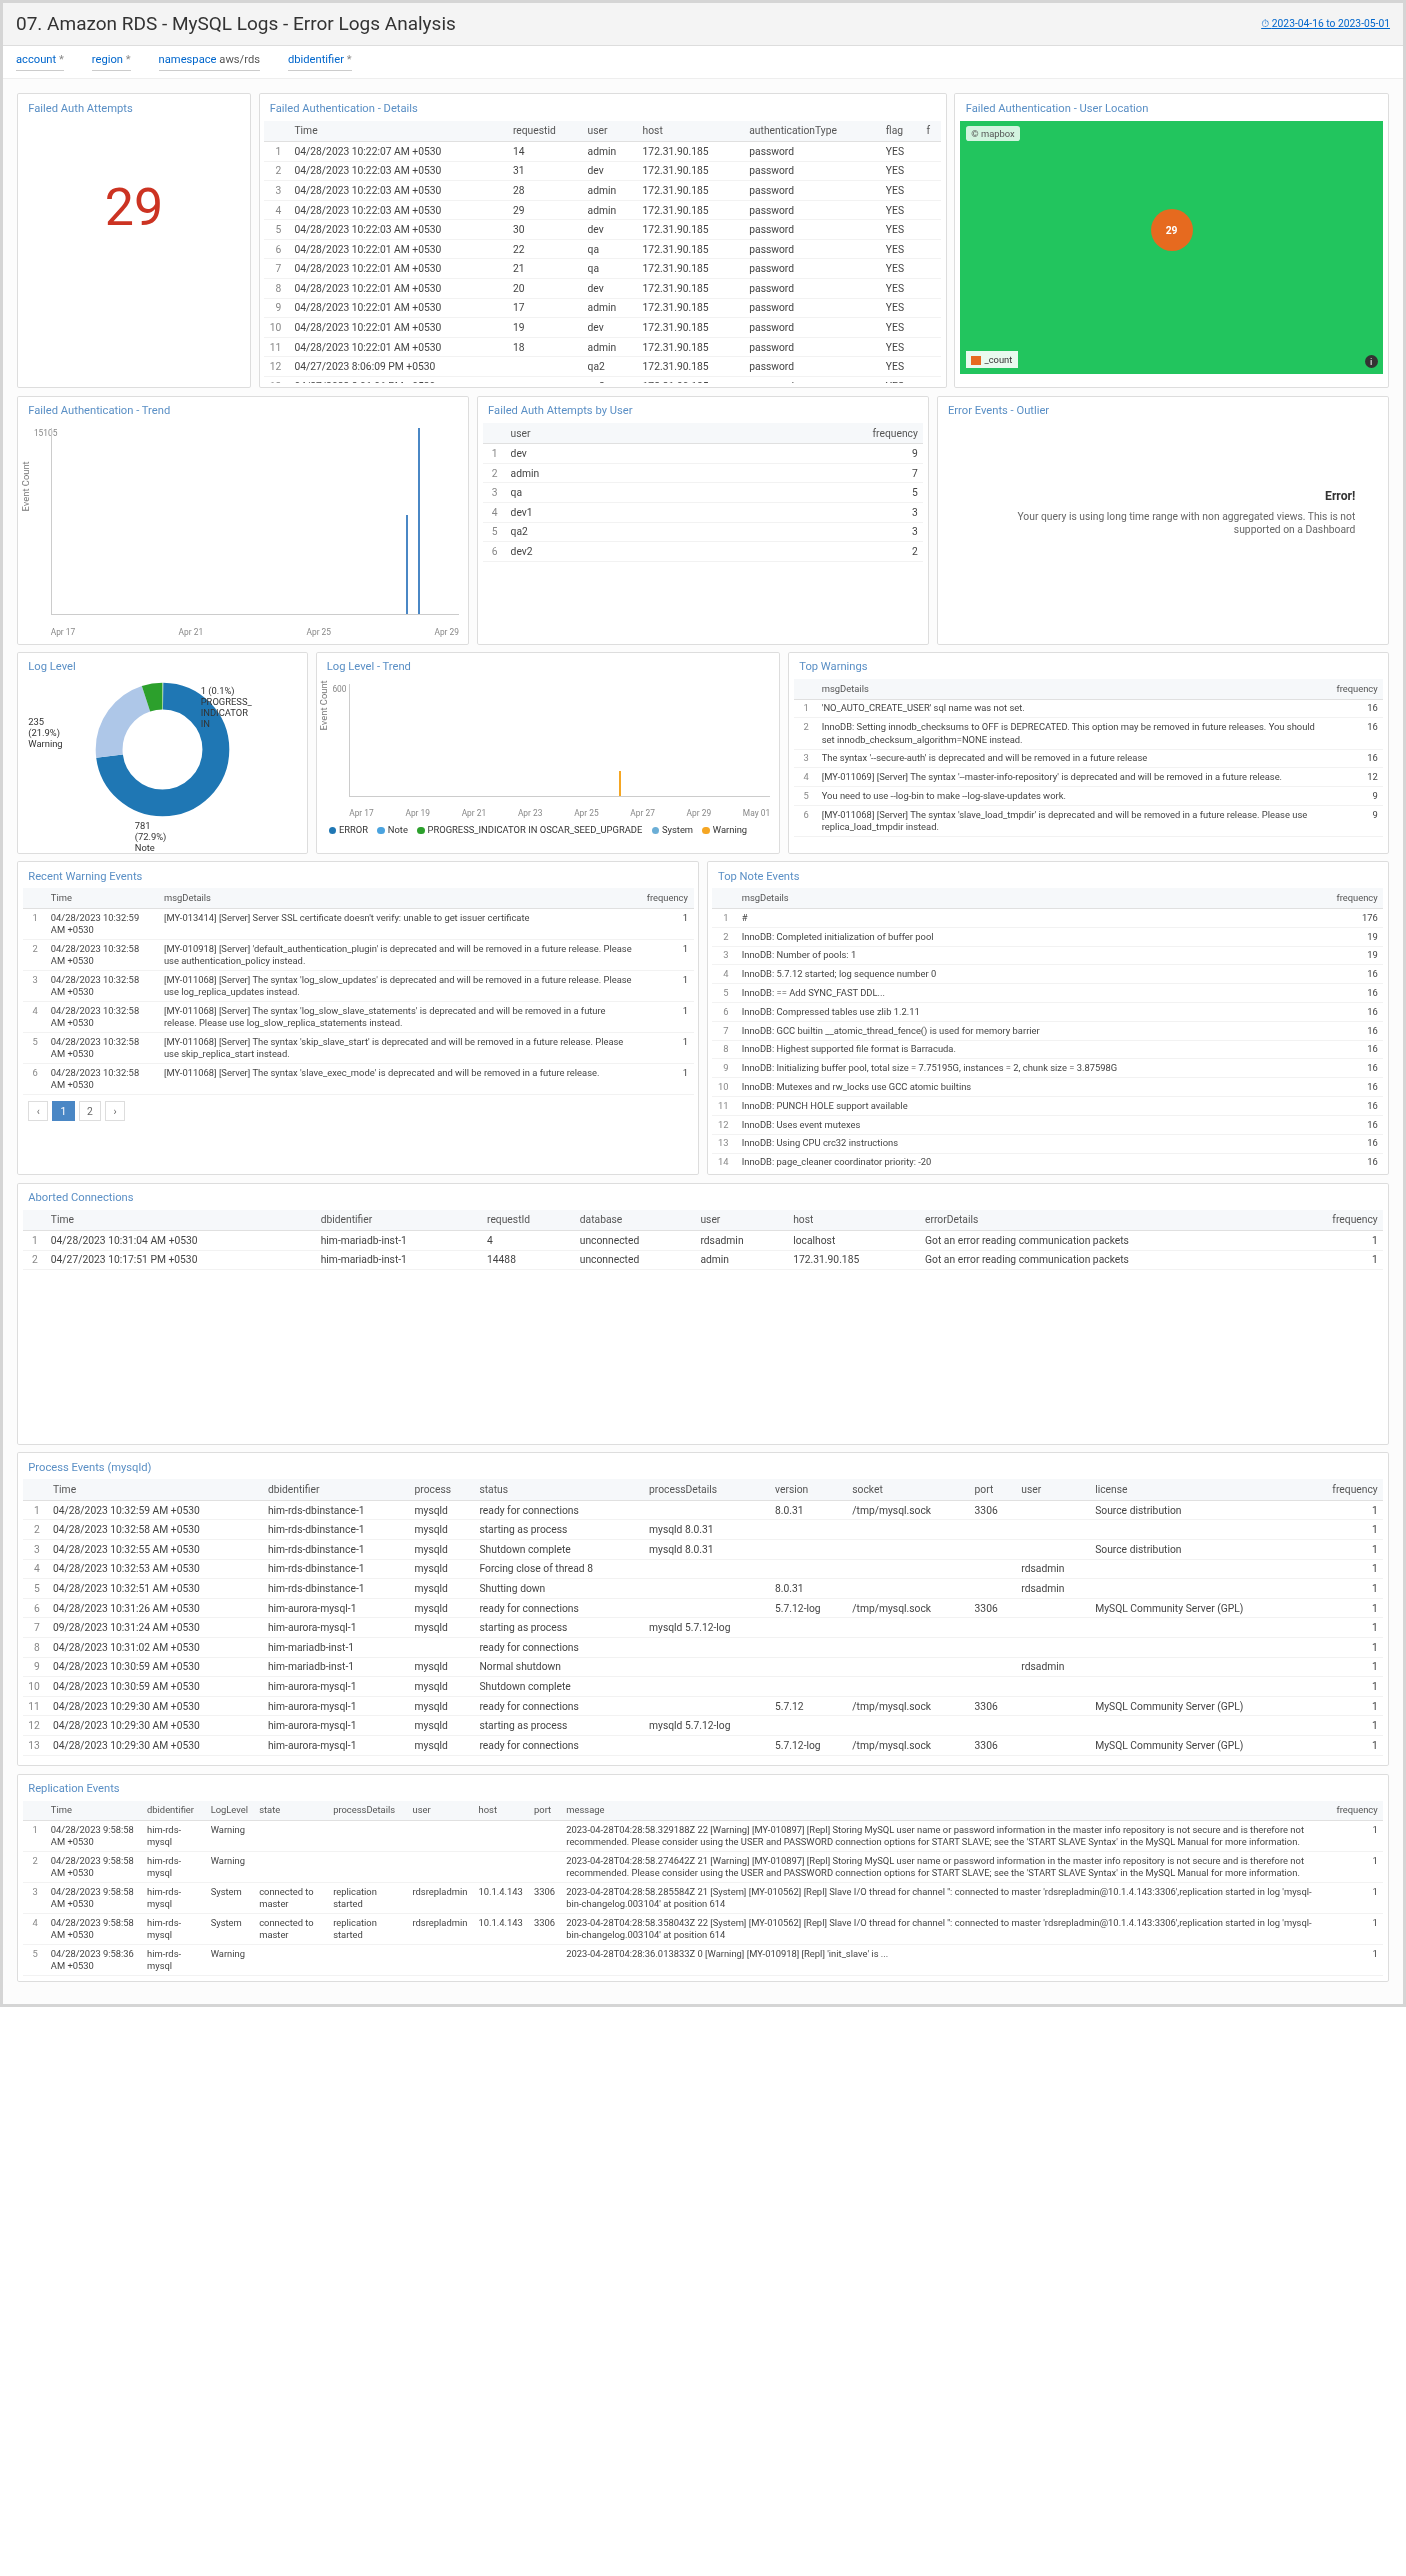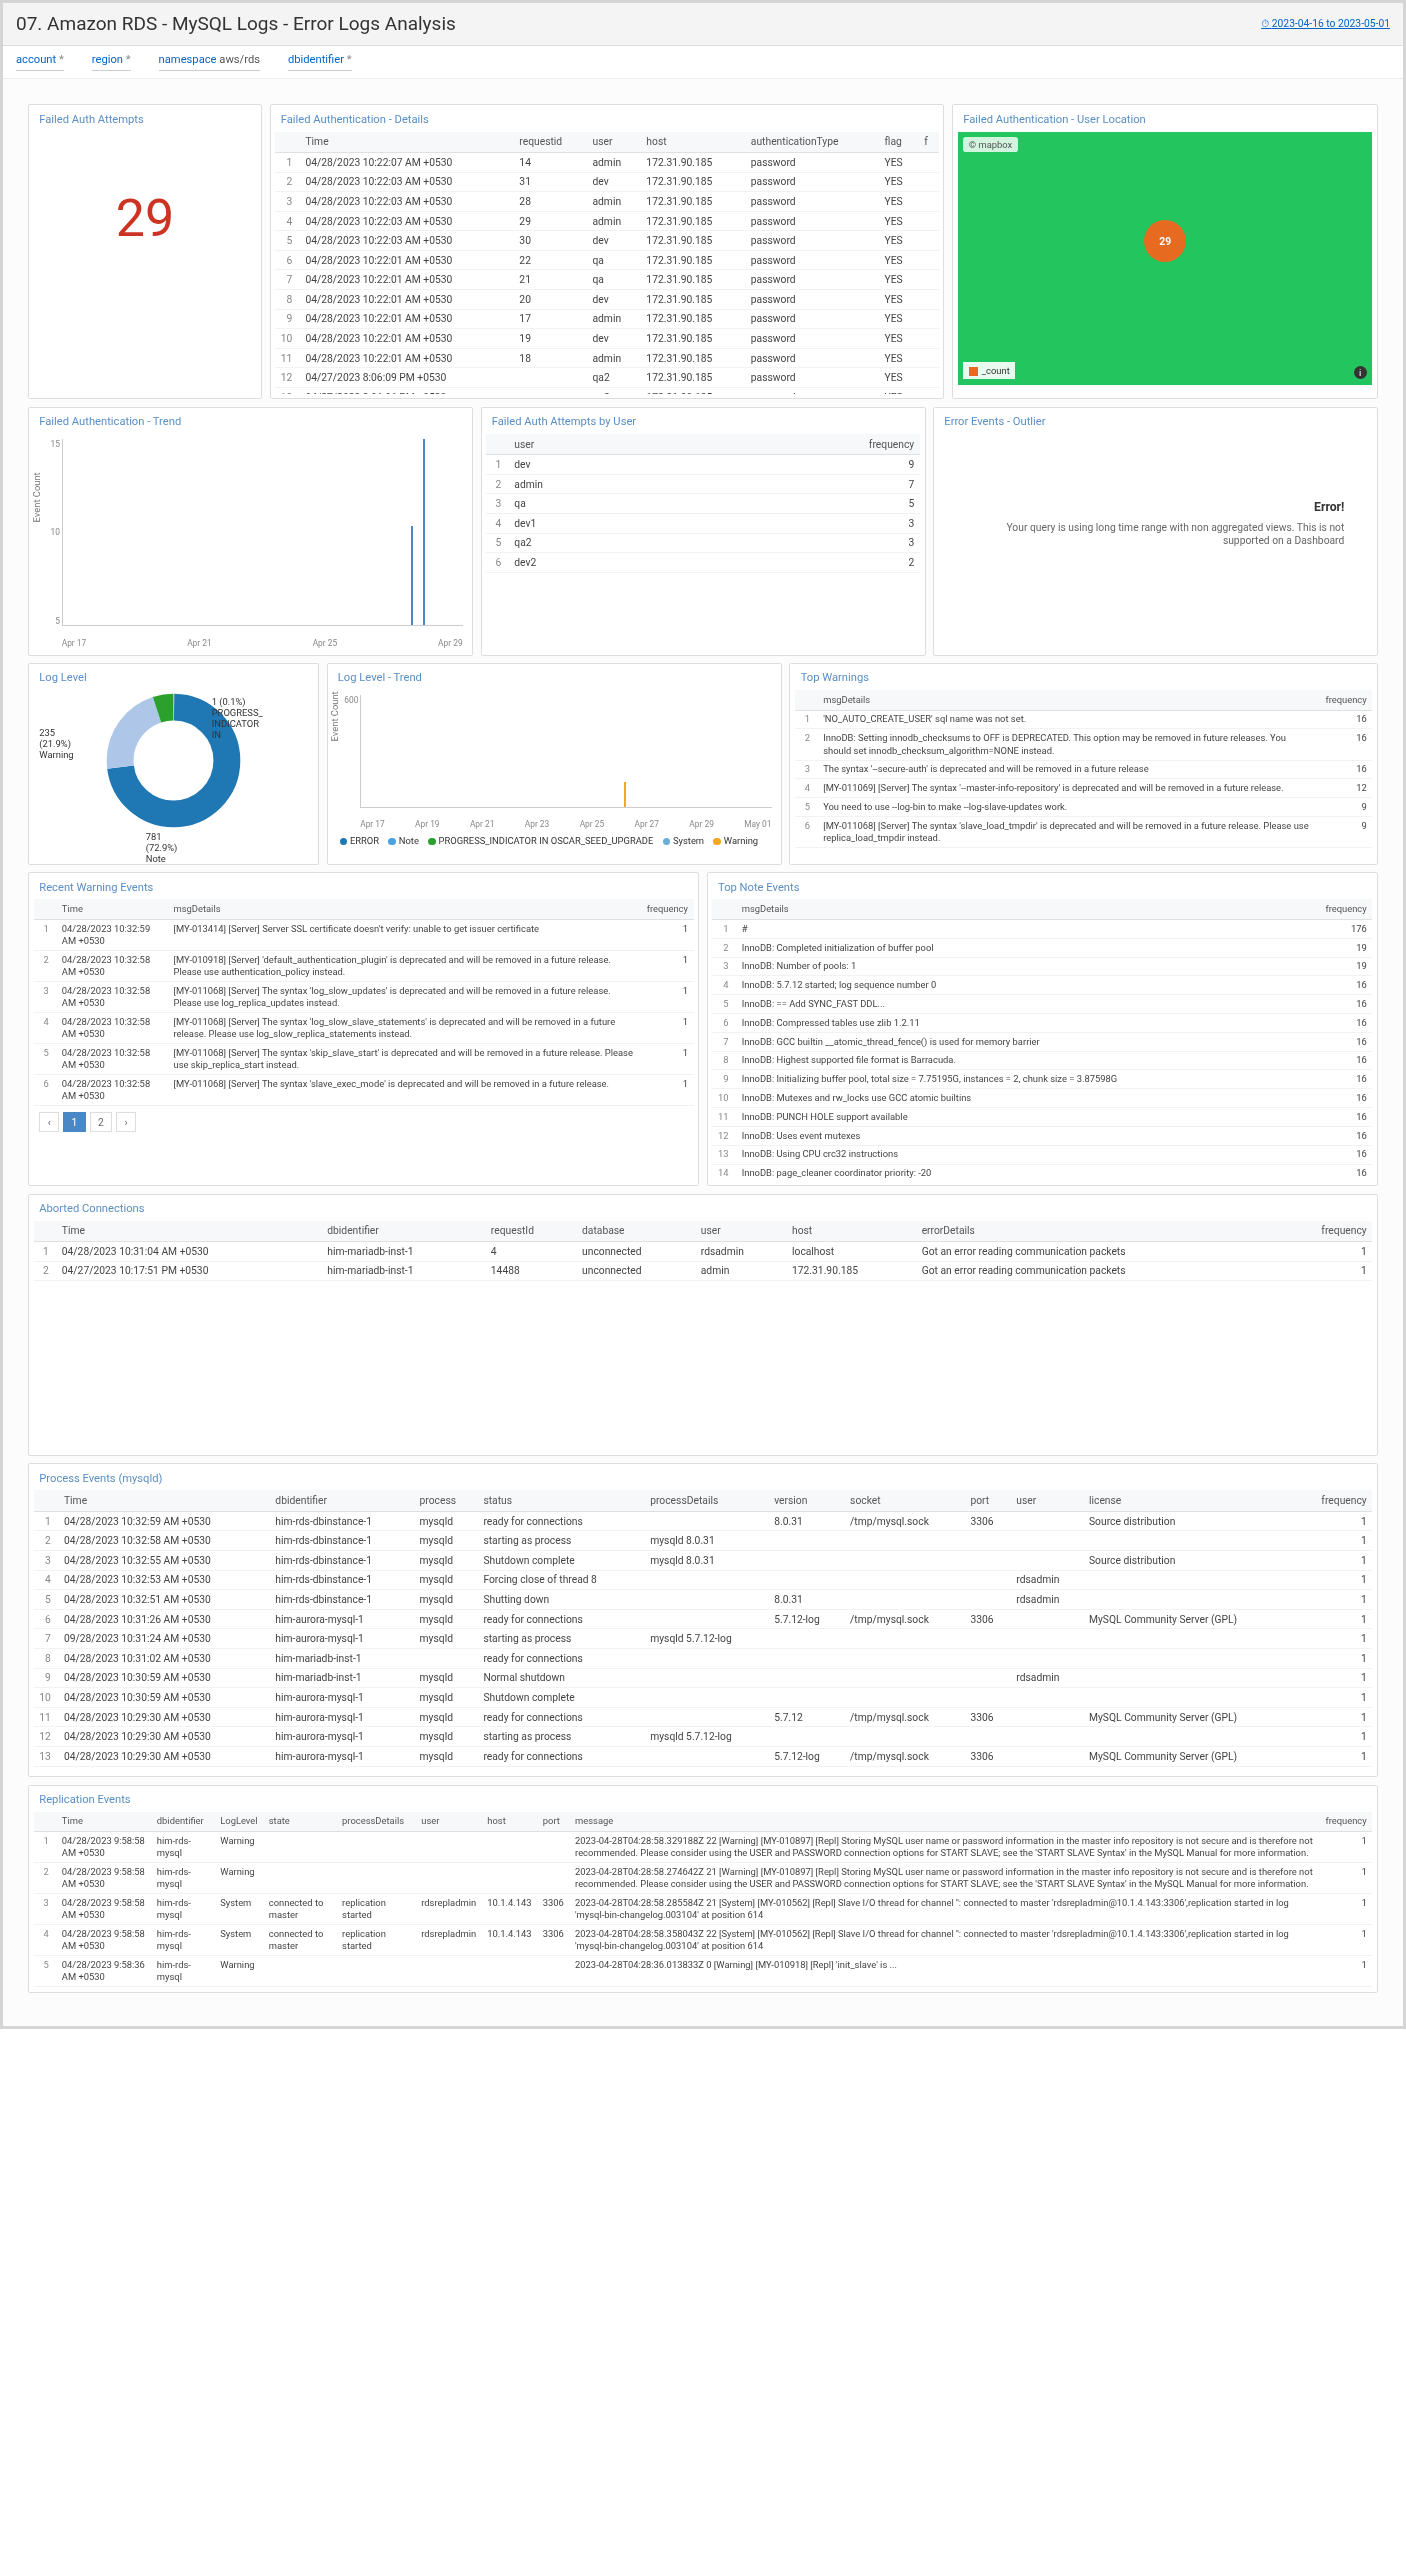--- a/index.html
+++ b/index.html
@@ -5,21 +5,21 @@
 *{box-sizing:border-box;margin:0;padding:0}
 body{font-family:-apple-system,BlinkMacSystemFont,"Segoe UI",Roboto,Arial,sans-serif;font-size:10.3px;background:#fff;color:#333;border:3.7px solid #d5d5d5;width:1406px}
 .header{background:#f4f4f4;padding:9.4px 13px;display:flex;justify-content:space-between;align-items:center;border-bottom:0.9px solid #ddd}
 .header h1{font-size:19px;font-weight:400;color:#333}
 .header .daterange{color:#0066cc;font-size:10.3px;text-decoration:underline}
 .header .daterange::before{content:"⏱ ";}
 .filters{padding:7.5px 13px;display:flex;gap:28px;border-bottom:0.9px solid #eee}
 .filter-item{color:#0066cc;font-size:11.2px;padding-bottom:3.7px;border-bottom:0.9px solid #ccc}
 .filter-item .ast{color:#888}
 .filter-item .val{color:#555}
-.content{padding:25px;background:#fcfcfc}
+.content{padding:14px;background:#fcfcfc}
 .row{display:flex;gap:7.5px;margin-bottom:7.5px}
 .panel{background:#fff;border:0.9px solid #ddd;border-radius:1.9px;padding:4.7px;flex:1;min-width:0}
 .panel-title{color:#5a8fc5;font-size:11.2px;padding:2.8px 5.6px 5.6px;font-weight:400}
 .bignum{font-size:52px;color:#cc3322;text-align:center;padding:56px 0;font-weight:400}
 table{width:100%;border-collapse:collapse;font-size:10.3px}
 th{text-align:left;padding:3.7px 5.6px;color:#555;font-weight:400;border-bottom:0.9px solid #e0e0e0;background:#f6f8fa}
 td{padding:2.8px 5.6px;color:#444;border-bottom:0.9px solid #f2f2f2;vertical-align:top}
 .idx{width:22.5px;text-align:right;color:#888;padding-right:7.5px}
 .tblwrap{max-height:262px;overflow-y:auto}
 .tblwrap::-webkit-scrollbar{width:7.5px;height:7.5px}
@@ -28,21 +28,21 @@
 .map-logo{position:absolute;top:5.6px;left:5.6px;background:rgba(255,255,255,.8);padding:1.9px 5.6px;border-radius:2.8px;font-size:9.4px;color:#555}
 .map-circle{position:absolute;top:35%;left:45%;width:42px;height:42px;border-radius:50%;background:#e66a1f;color:#fff;display:flex;align-items:center;justify-content:center;font-weight:bold;font-size:10.3px}
 .map-legend{position:absolute;bottom:5.6px;left:5.6px;background:rgba(255,255,255,.9);padding:2.8px 5.6px;font-size:9.4px}
 .map-legend .sq{display:inline-block;width:9.4px;height:9.4px;background:#e66a1f;vertical-align:middle;margin-right:3.7px}
 .map-info{position:absolute;bottom:5.6px;right:5.6px;width:13px;height:13px;border-radius:50%;background:#333;color:#fff;text-align:center;font-size:9.4px;line-height:13px}
 .chart{height:216px;position:relative;padding:4.7px}
 .chart-axis-y{position:absolute;left:1.9px;top:50%;transform:rotate(-90deg) translateX(50%);transform-origin:left;font-size:9.4px;color:#777}
 .chart-bar-area{position:absolute;left:28px;right:4.7px;top:4.7px;bottom:23.4px;border-left:0.9px solid #ccc;border-bottom:0.9px solid #ccc}
 .vbar{position:absolute;bottom:0;width:1.9px;background:#4a87c5}
 .xlabels{position:absolute;bottom:1.9px;left:28px;right:4.7px;display:flex;justify-content:space-between;font-size:8.4px;color:#888}
-.ylabels{position:absolute;left:11.2px;top:4.7px;bottom:23.4px;display:flex;flex-direction:column;justify-content:space-between;font-size:8.4px;color:#888;text-align:right;width:15px}
+.ylabels{position:absolute;left:11.2px;top:4.7px;bottom:23.4px;display:flex;flex-direction:row;justify-content:space-between;font-size:8.4px;color:#888;text-align:right;width:15px}
 .errbox{text-align:right;padding:66px 28px;font-size:10.3px;color:#666}
 .errbox b{display:block;margin-bottom:7.5px;color:#333;font-size:12.2px}
 .donut{position:relative;height:169px}
 .donut svg{display:block;margin:0 auto}
 .donut-lbl{font-size:9.4px;position:absolute}
 .legend{font-size:9.4px;padding:3.7px 7.5px}
 .legend span{margin-right:9.4px}
 .legend i{display:inline-block;width:7.5px;height:7.5px;border-radius:50%;margin-right:2.8px;vertical-align:middle}
 .pager{padding:5.6px;display:flex;gap:3.7px;align-items:center}
 .pager span{padding:2.8px 7.5px;border:0.9px solid #ddd;font-size:10.3px;color:#666;cursor:pointer}

